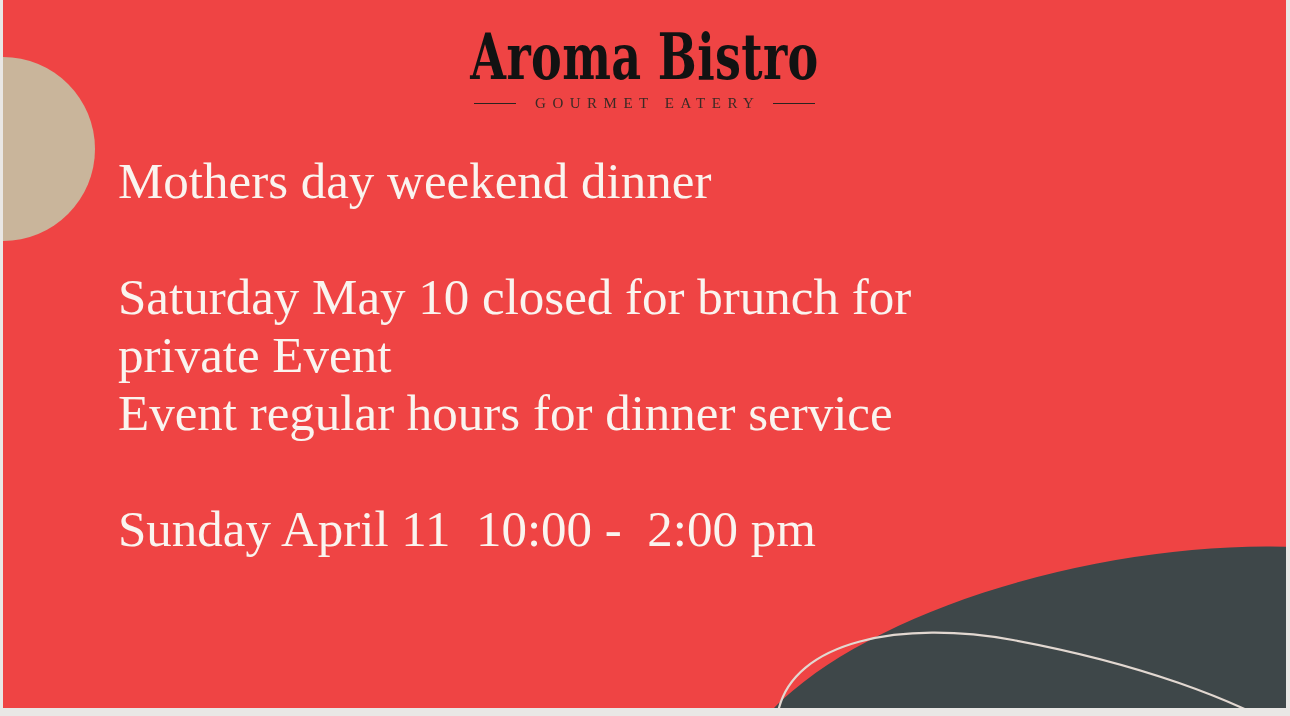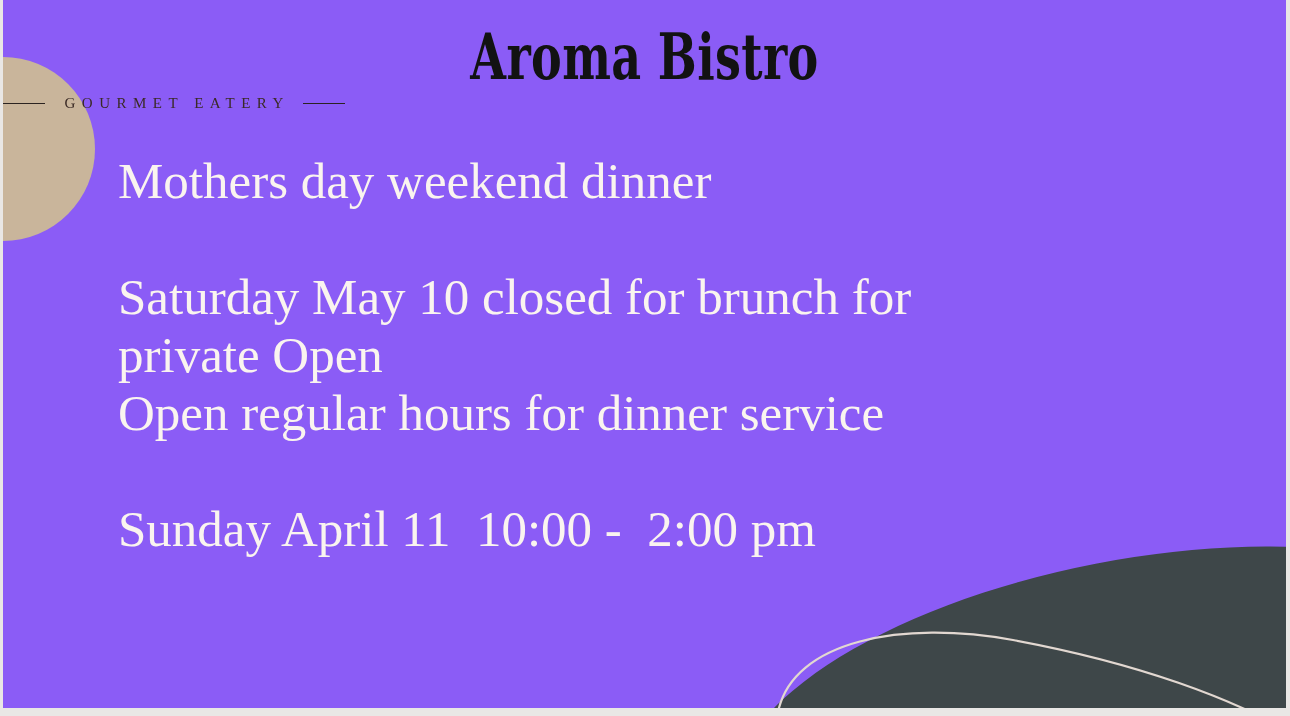--- a/index.html
+++ b/index.html
@@ -21,21 +21,21 @@
     height: 716px;
     background: #E9E7E5;           
     overflow: hidden;
   }
   #slide-canvas {
     position: absolute;
     left: 3px;
     top: 0;
     width: 1283px;
     height: 708px;
-    background: #8b5cf6;           
+    background: #ef4444;           
     overflow: hidden;
   }
 
   
   .deco-left-circle {
     position: absolute;
     left: -92px;
     top: 57px;
     width: 184px;
     height: 184px;
@@ -79,20 +79,21 @@
     letter-spacing: 0.5px;
     color: #121212;
     transform: scaleX(0.72);
     transform-origin: center;
     white-space: nowrap;
   }
   .logo-sub {
     margin-top: 7px;
     display: flex;
     align-items: center;
+    justify-content: center;
     gap: 13px;
   }
   .logo-rule {
     display: block;
     width: 42px;
     height: 1.6px;
     background: #2B2320;
   }
   .logo-sub-text {
     font-family: "Liberation Serif", "DejaVu Serif", serif;
@@ -146,22 +147,22 @@
         <span class="logo-rule"></span>
       </div>
     </div>
 
     <div class="body-copy">
       <div class="copy-line">Mothers day weekend dinner</div>
 
       <div class="copy-line spacer"></div>
 
       <div class="copy-line">Saturday May 10 closed for brunch for</div>
-      <div class="copy-line">private Open</div>
-      <div class="copy-line">Open regular hours for dinner service</div>
+      <div class="copy-line">private Event</div>
+      <div class="copy-line">Event regular hours for dinner service</div>
 
       <div class="copy-line spacer"></div>
 
       <div class="copy-line">Sunday April 11  10:00 -  2:00 pm</div>
     </div>
 
   </div>
 </div>
 
 </body></html>

